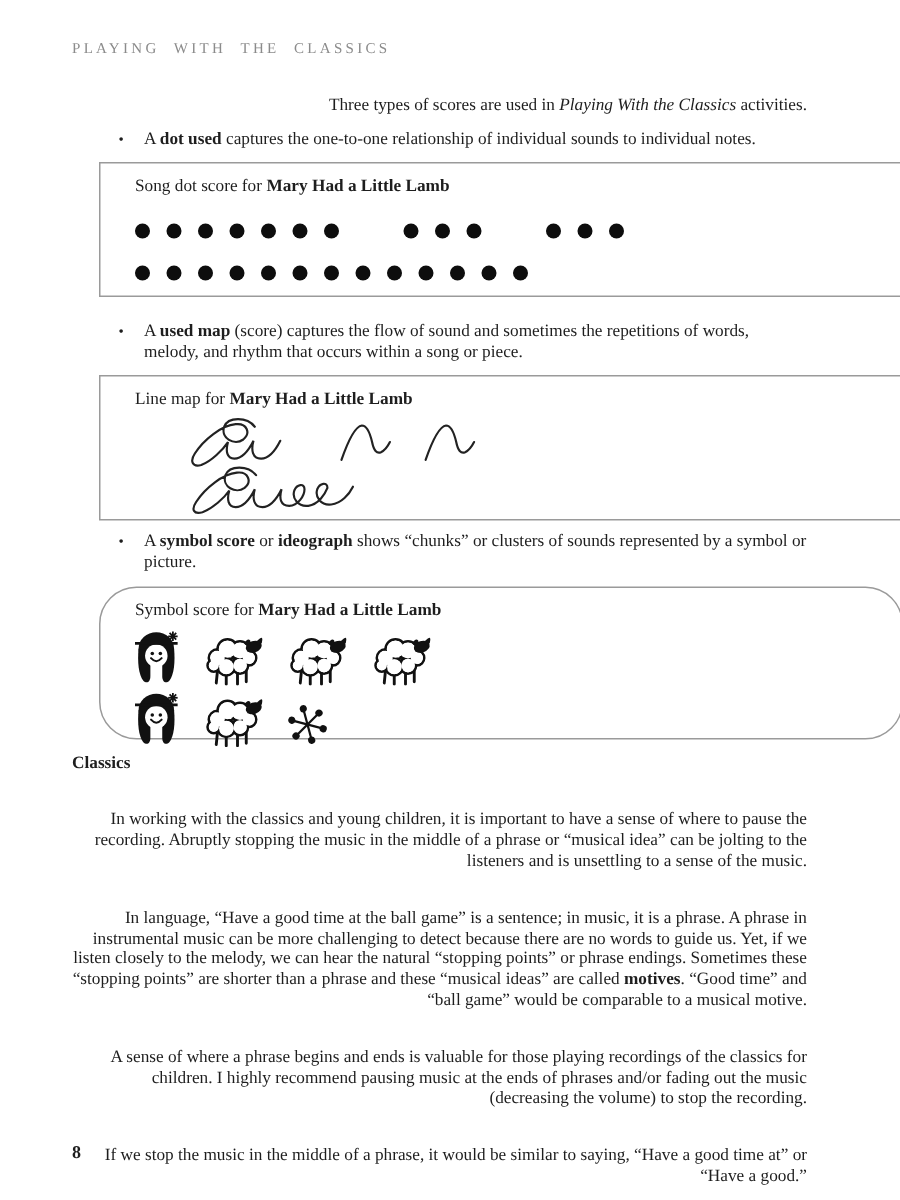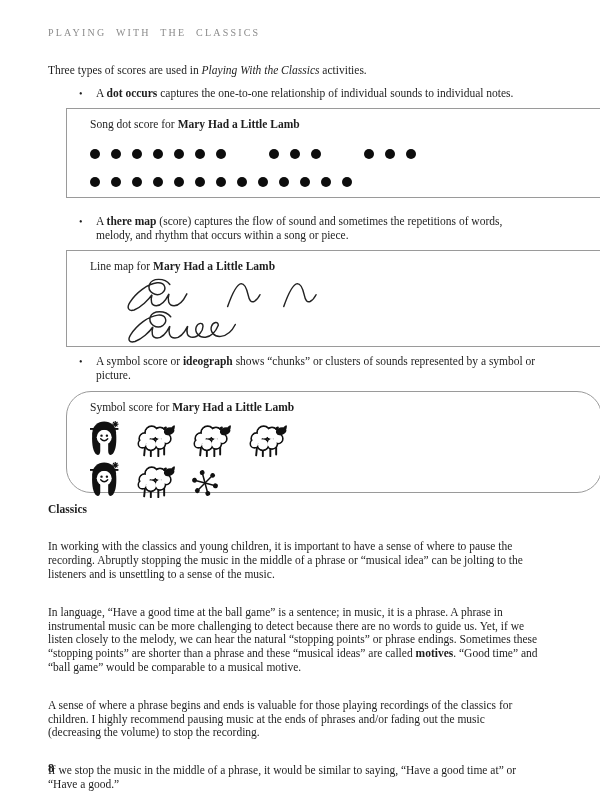--- a/index.html
+++ b/index.html
@@ -8,21 +8,21 @@
     background:#ffffff; box-sizing:border-box;
     padding:26px 62px 0 48px;
     font-family:"Liberation Serif","DejaVu Serif",serif;
     color:#1e1e1e; font-size:11.5px; line-height:13.8px;
     overflow:hidden;
   }
   .running-head{
     color:#8b8b8b; font-size:10px; letter-spacing:2.2px; word-spacing:5px;
     margin-bottom:24px;
   }
-  p{margin:0;}
+  p{margin:0;text-align:right;}
   .intro{margin-bottom:9px;}
   .bullet{display:flex; margin-left:31px; margin-bottom:8px;}
   .bullet .marker{width:17px; flex:0 0 17px; font-size:10px;}
   .bullet .btext{flex:1; max-width:452px;}
   .bullet.b2{margin-bottom:7px;}
   .bullet.b3{margin-bottom:8px;}
   .scorebox{
     border:1px solid #9a9a9a; margin-left:18px; width:536px;
     box-sizing:border-box; padding:9px 10px 0 23px; background:#fff;
   }
@@ -49,21 +49,21 @@
 <body>
 
 <div class="page">
 
   <div class="running-head">PLAYING WITH THE CLASSICS</div>
 
   <p class="intro"><span>Three types of scores are used in </span><span style="font-style: italic;">Playing With the Classics</span><span> activities.</span></p>
 
   <div class="bullet b1">
     <span class="marker">•</span>
-    <span class="btext"><span>A </span><span style="font-weight: bold;">dot occurs</span><span> captures the one-to-one relationship of individual sounds to individual notes.</span></span>
+    <span class="btext"><span>A </span><span style="font-weight: bold;">dot used</span><span> captures the one-to-one relationship of individual sounds to individual notes.</span></span>
   </div>
 
   <div class="scorebox box1">
     <div class="boxtitle">
       <span>Song dot score for</span><b>Mary Had a Little Lamb</b>
     </div>
     <div>
         <div class="dotrow r0">
           <div class="dotgroup">
             <span class="dot"></span>
@@ -100,42 +100,42 @@
             <span class="dot"></span>
             <span class="dot"></span>
             <span class="dot"></span>
           </div>
         </div>
       </div>
   </div>
 
   <div class="bullet b2">
     <span class="marker">•</span>
-    <span class="btext"><span>A </span><span style="font-weight: bold;">there map</span><span> (score) captures the flow of sound and sometimes the repetitions of words, melody, and rhythm that occurs within a song or piece.</span></span>
+    <span class="btext"><span>A </span><span style="font-weight: bold;">used map</span><span> (score) captures the flow of sound and sometimes the repetitions of words, melody, and rhythm that occurs within a song or piece.</span></span>
   </div>
 
   <div class="scorebox box2">
     <div class="boxtitle">
       <span>Line map for</span><b>Mary Had a Little Lamb</b>
     </div>
     <div class="linemap-wrap">
       <svg viewBox="0 0 440 80" width="430" height="68" aria-hidden="true">
         <g fill="none" stroke="#222" stroke-width="1.7" stroke-linecap="round">
           <path d="M61 10 C55 2 40 2 37 10 C34 19 45 25 52 20 C58 15 55 7 46 8 C35 9 21 20 14 31 C10 37 12 42 19 40 C27 37 36 28 40 22 C38 29 39 35 45 35 C52 35 57 27 60 21 C58 28 59 35 66 35 C73 35 78 27 81 21"></path>
           <path d="M129 36 Q138 10 145 9 Q150 9 153 22 Q155 32 160 30 Q164 28 167 22"></path>
           <path d="M195 36 Q204 10 211 9 Q216 9 219 22 Q221 32 226 30 Q230 28 233 22"></path>
           <path d="M62 48 C56 40 41 40 38 48 C35 57 46 63 53 58 C59 53 56 45 47 46 C36 47 22 58 15 69 C11 75 13 79 20 77 C28 74 37 66 41 60 C39 67 40 73 46 73 C53 73 58 65 61 59 C59 66 60 73 67 73 C74 73 79 65 82 59 C80 66 81 72 88 72 C95 72 100 64 100 59 C100 54 94 55 92 60 C90 66 95 73 103 72 C111 71 116 63 118 58 C118 53 112 54 110 59 C108 65 113 72 121 71 C129 70 135 63 138 57"></path>
         </g>
       </svg>
     </div>
   </div>
 
   <div class="bullet b3">
     <span class="marker">•</span>
-    <span class="btext"><span>A </span><span style="font-weight: normal;">symbol score</span><span> or </span><span style="font-weight: bold;">ideograph</span><span> shows “chunks” or clusters of sounds represented by a symbol or picture.</span></span>
+    <span class="btext"><span>A </span><span style="font-weight: bold;">symbol score</span><span> or </span><span style="font-weight: bold;">ideograph</span><span> shows “chunks” or clusters of sounds represented by a symbol or picture.</span></span>
   </div>
 
   <div class="scorebox box3">
     <div class="boxtitle">
       <span>Symbol score for</span><b>Mary Had a Little Lamb</b>
     </div>
     <div>
         <div class="symrow r0">
           <span class="sym">
             <svg viewBox="0 0 38 44" width="30" height="38" aria-hidden="true">

